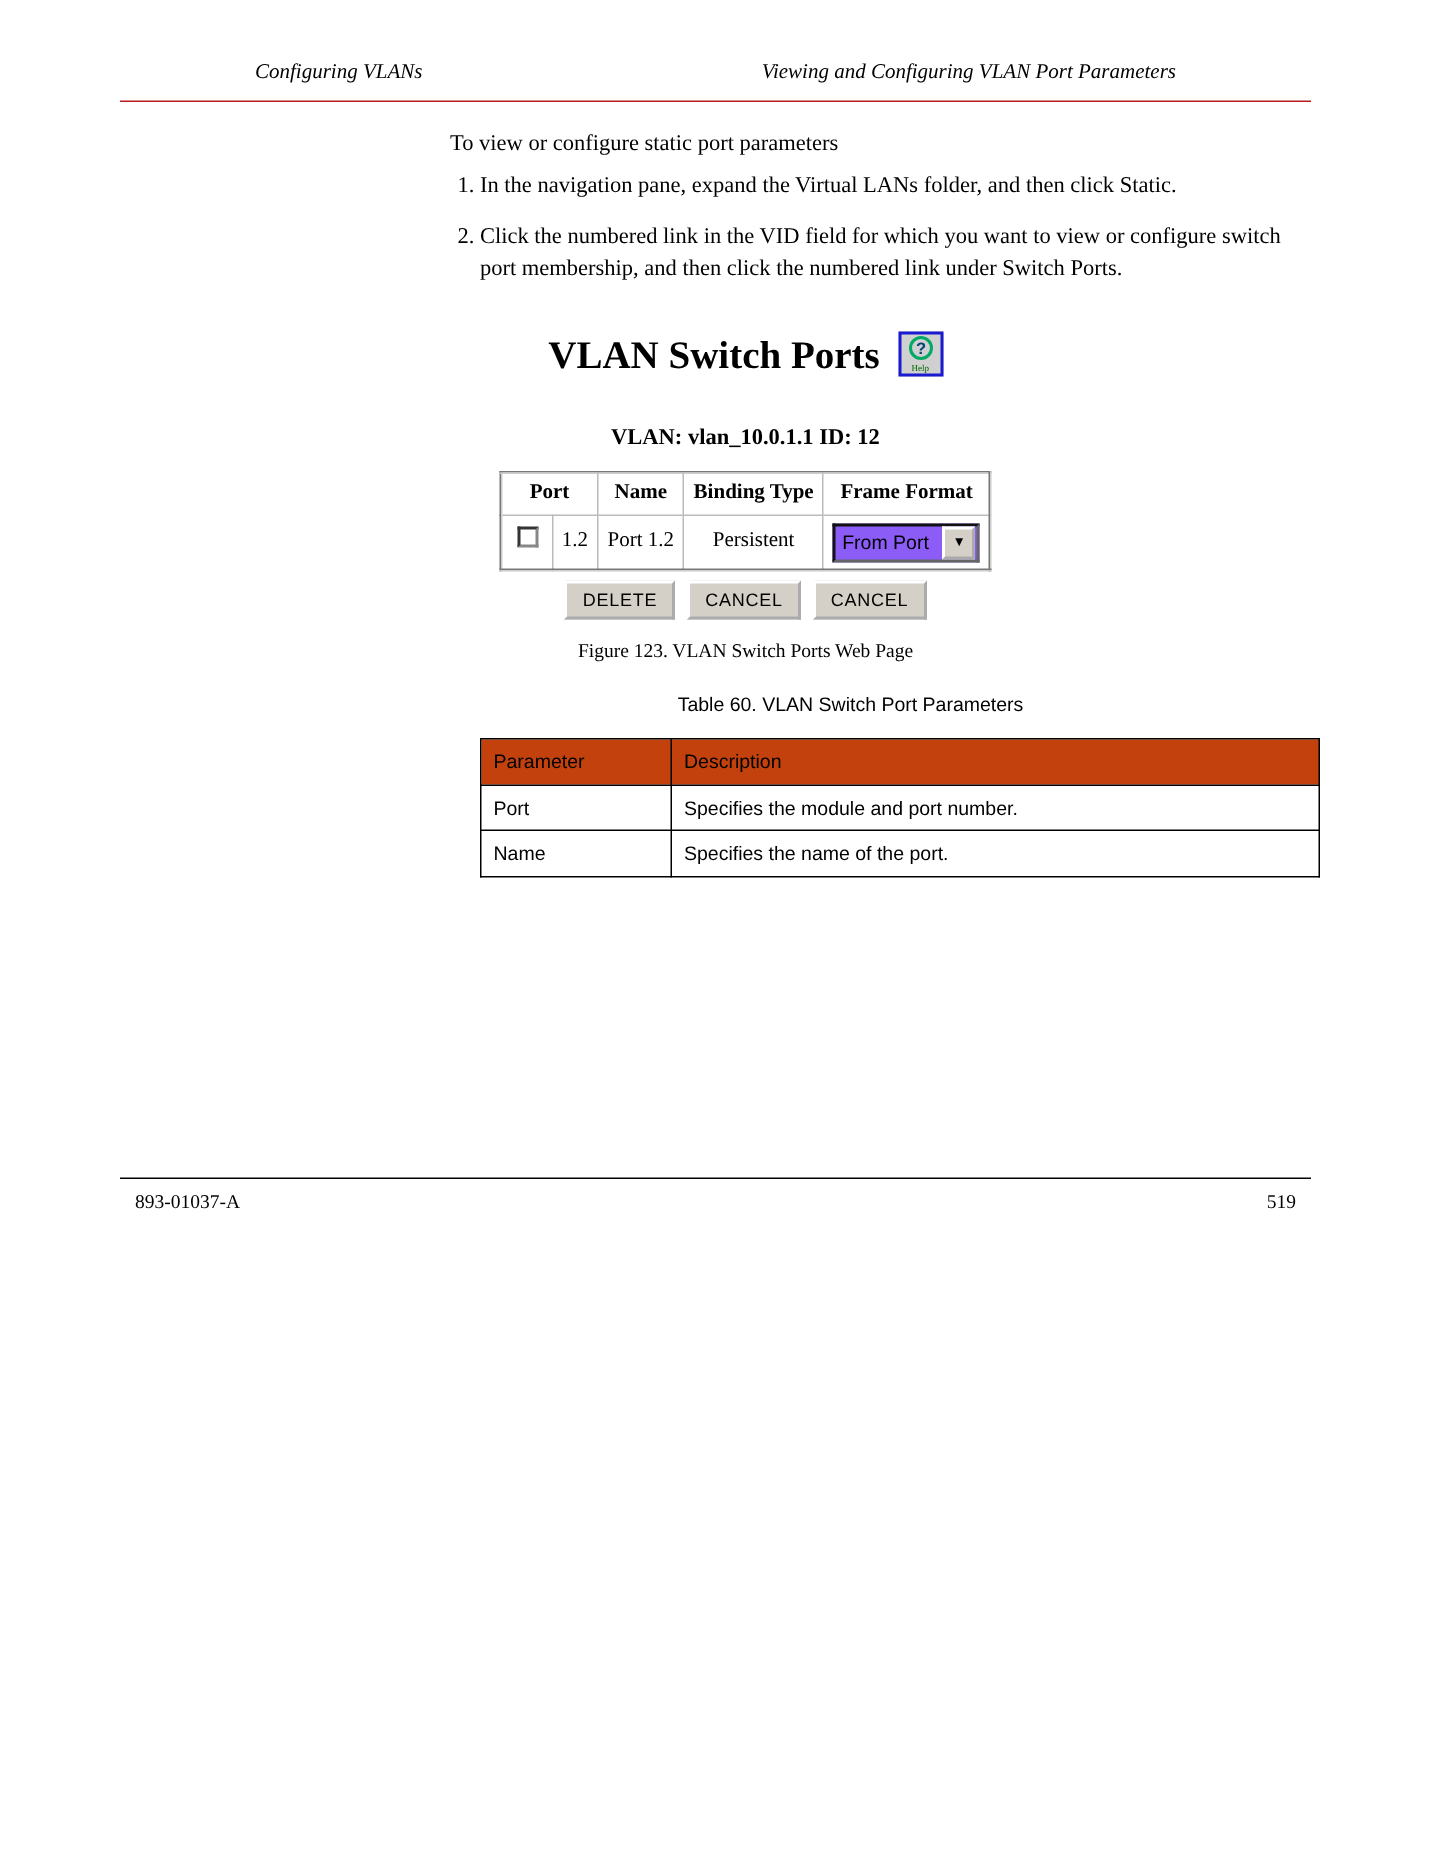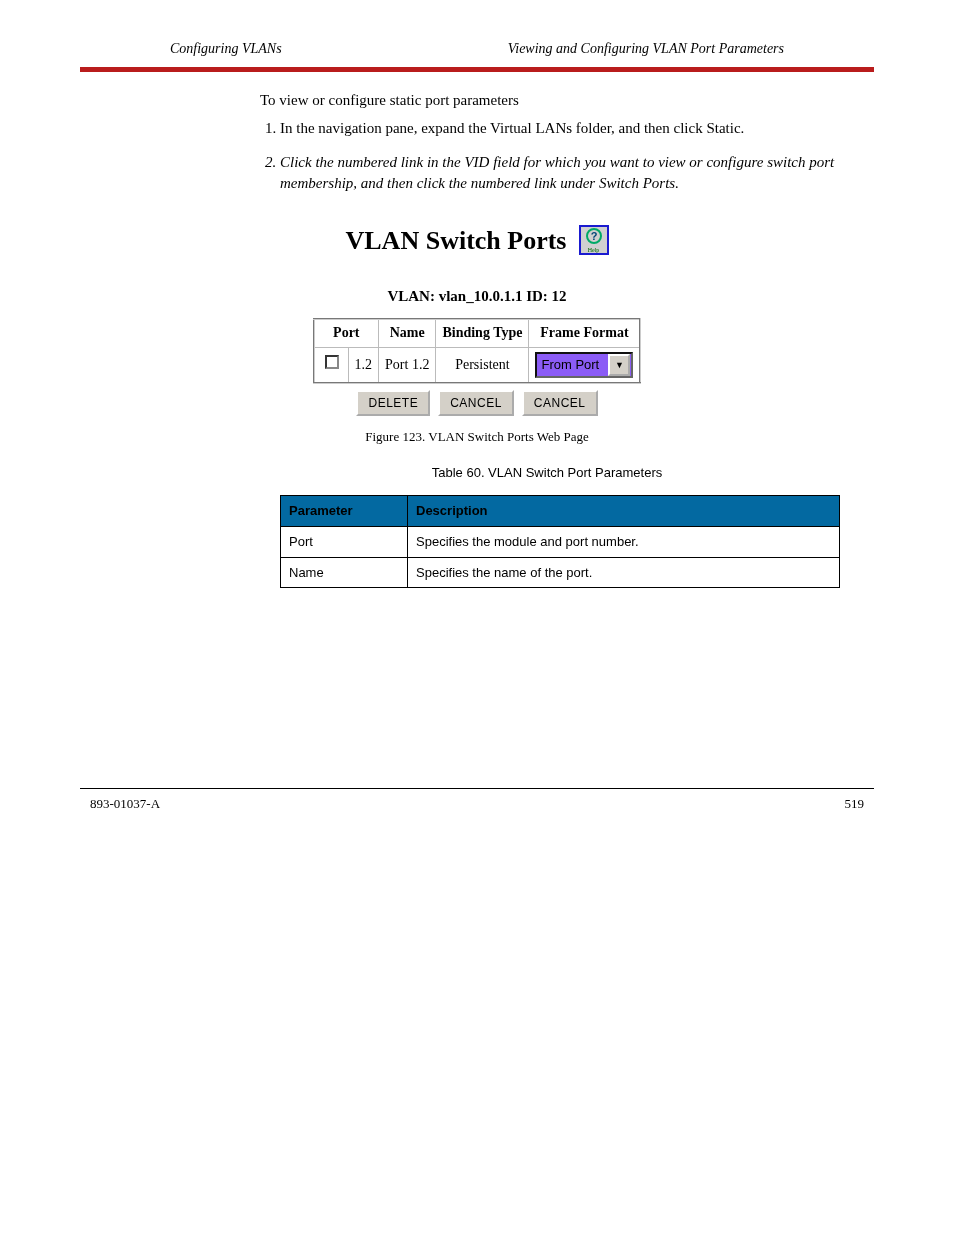--- a/index.html
+++ b/index.html
@@ -10,26 +10,26 @@
     color: #000;
     font-size: 16px;
     line-height: 1.35;
   }
   .page-header {
     display: flex;
     justify-content: space-between;
     font-style: italic;
     font-size: 14px;
     padding: 40px 90px 8px 90px;
-    border-bottom: 5px solid #b91c1c;
+    border-bottom: 1px solid #b91c1c;
     margin: 0 80px 0 80px;
   }
   .page-header span { white-space: nowrap; }
   .content {
-    padding: 12px 80px 0 80px;
+    padding: 12px 80px 0 120px;
   }
   .body-text p { margin: 6px 0; }
   .body-text ol { margin: 8px 0 12px 0; padding-left: 200px; }
   .body-text ol li { margin: 4px 0; font-size: 15px; }
   .body-text ol li::marker { font-weight: normal; }
   .after-text { padding-left: 180px; font-size: 15px; margin-top: 4px; }
   .section-sub { font-weight: bold; font-size: 15px; padding-left: 180px; margin-top: 26px; }
 
   .figure {
     width: 430px;
@@ -108,21 +108,21 @@
     border-collapse: collapse;
     font-family: Arial, Helvetica, sans-serif;
     font-size: 13px;
     width: 560px;
   }
   .param-table th, .param-table td {
     border: 1px solid #000;
     padding: 6px 8px;
     text-align: left;
   }
-  .param-table th { background: #0369a1; font-weight: bold; }
+  .param-table th { background: #c2410c; font-weight: normal; }
   .param-table th:first-child, .param-table td:first-child { width: 110px; }
 
   .page-footer {
     margin: 200px 80px 0 80px;
     border-top: 1px solid #000;
     padding: 6px 10px 30px 10px;
     font-size: 13px;
     display: flex;
     justify-content: space-between;
     gap: 25px;
@@ -135,21 +135,21 @@
   <span>Configuring VLANs</span>
   <span>Viewing and Configuring VLAN Port Parameters</span>
 </div>
 
 <div class="content">
 
   <div class="body-text">
     <p style="padding-left:180px; font-size:15px;">To view or configure static port parameters</p>
     <ol>
       <li><span>In the navigation pane, expand the Virtual LANs folder, and then click Static.</span></li>
-      <li style="margin-top:14px;font-style:italic;"><span>Click the numbered link in the VID field for which you want to view or configure switch port membership, and then click the numbered link under Switch Ports.</span></li>
+      <li style="margin-top:14px;"><span>Click the numbered link in the VID field for which you want to view or configure switch port membership, and then click the numbered link under Switch Ports.</span></li>
     </ol>
   </div>
 
   <div class="figure">
     <div>
       <span class="fig-title">VLAN Switch Ports</span>
       <span class="help-icon">
         <svg width="20" height="18" viewBox="0 0 20 18">
           <circle cx="10" cy="8" r="7" fill="none" stroke="#0a6" stroke-width="2"></circle>
           <text x="10" y="12" text-anchor="middle" font-size="11" font-weight="bold" fill="#047" font-family="Arial">?</text>

